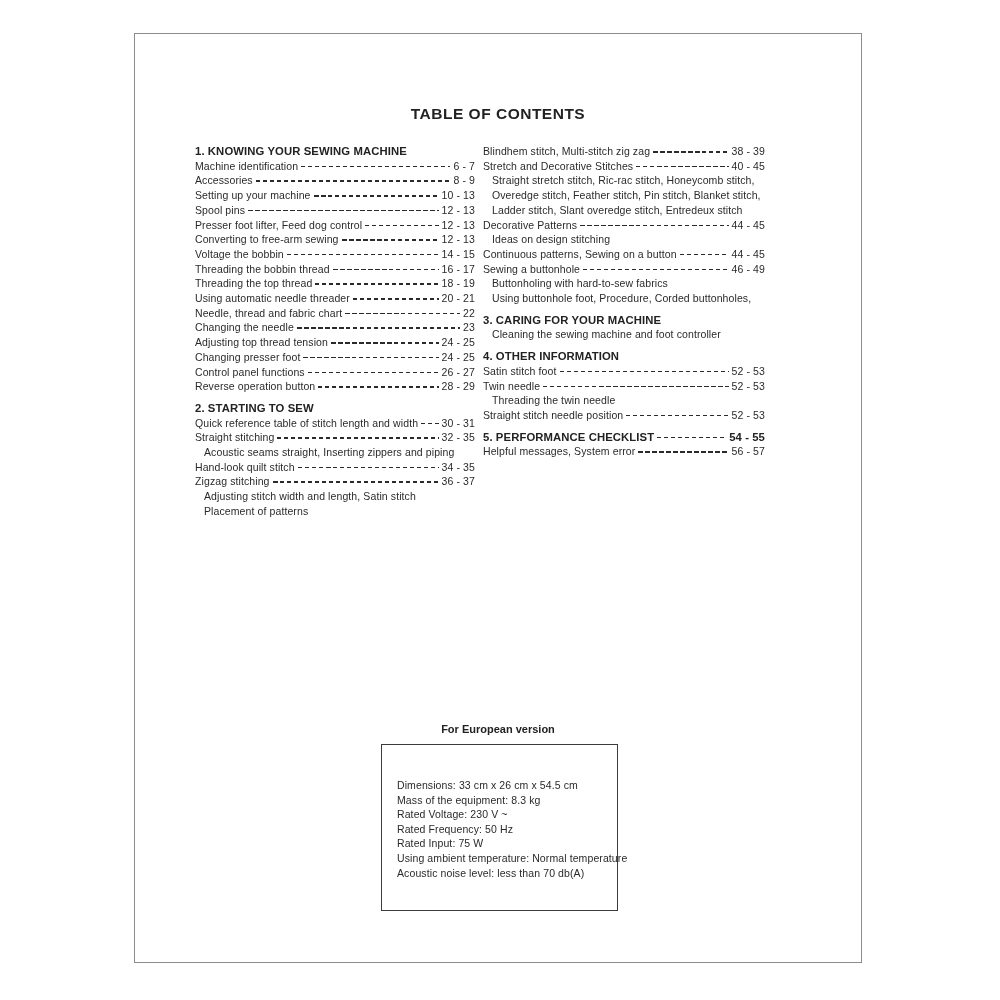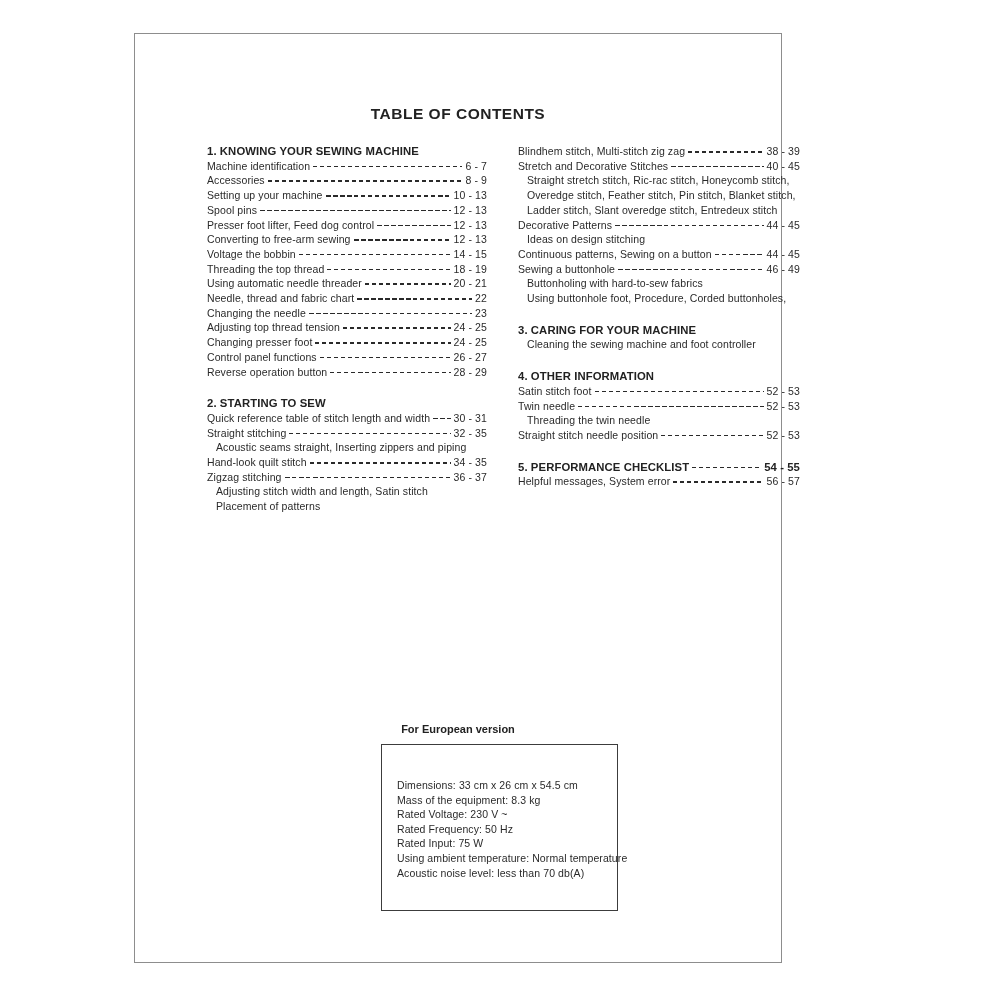--- a/index.html
+++ b/index.html
@@ -9,43 +9,43 @@
     height: 1000px;
     background: #ffffff;
     font-family: "Liberation Sans", sans-serif;
     color: #2a2a2a;
     overflow: hidden;
   }
   .sheet {
     position: absolute;
     left: 134px;
     top: 33px;
-    width: 648px;
+    width: 728px;
     height: 930px;
     box-sizing: border-box;
     border: 1.5px solid #8d8d8d;
     background: #ffffff;
   }
   .title {
     position: absolute;
     top: 71px;
     left: 0;
     width: 100%;
     text-align: center;
     font-size: 15.5px;
     font-weight: bold;
     letter-spacing: 0.5px;
     color: #222222;
   }
   .columns {
     position: absolute;
-    left: 72px;
+    left: 60px;
     top: 110px;
     display: flex;
-    gap: 31px;
+    gap: 8px;
   }
   .col-left  { width: 280px; }
   .col-right { width: 282px; }
   .row {
     display: flex;
     font-size: 10.5px;
     line-height: 14.7px;
     letter-spacing: 0.1px;
   }
   .row .label { white-space: nowrap; }
@@ -62,21 +62,21 @@
     right: 3px;
     top: 7px;
     height: 1.5px;
     background: repeating-linear-gradient(to right, #2a2a2a 0, #2a2a2a 4.5px, transparent 4.5px, transparent 7px);
   }
   .t-section, .t-section-entry {
     font-weight: bold;
     font-size: 11.3px;
     color: #222222;
   }
-  .gap { margin-top: 17px; }
+  .gap { margin-top: 7px; }
   .t-sub .label { padding-left: 9px; }
   .euro-heading {
     position: absolute;
     top: 689px;
     left: 0;
     width: 100%;
     text-align: center;
     font-size: 11px;
     font-weight: bold;
     color: #222222;
@@ -149,20 +149,25 @@
           <span class="leader"></span>
           <span class="pages">12 - 13</span>
         </div>
 
         <div class="row t-entry">
           <span class="label">Voltage the bobbin</span>
           <span class="leader"></span>
           <span class="pages">14 - 15</span>
         </div>
 
+        <div class="row t-entry">
+          <span class="label">Threading the bobbin thread</span>
+          <span class="leader"></span>
+          <span class="pages">16 - 17</span>
+        </div>
 
         <div class="row t-entry">
           <span class="label">Threading the top thread</span>
           <span class="leader"></span>
           <span class="pages">18 - 19</span>
         </div>
 
         <div class="row t-entry">
           <span class="label">Using automatic needle threader</span>
           <span class="leader"></span>

